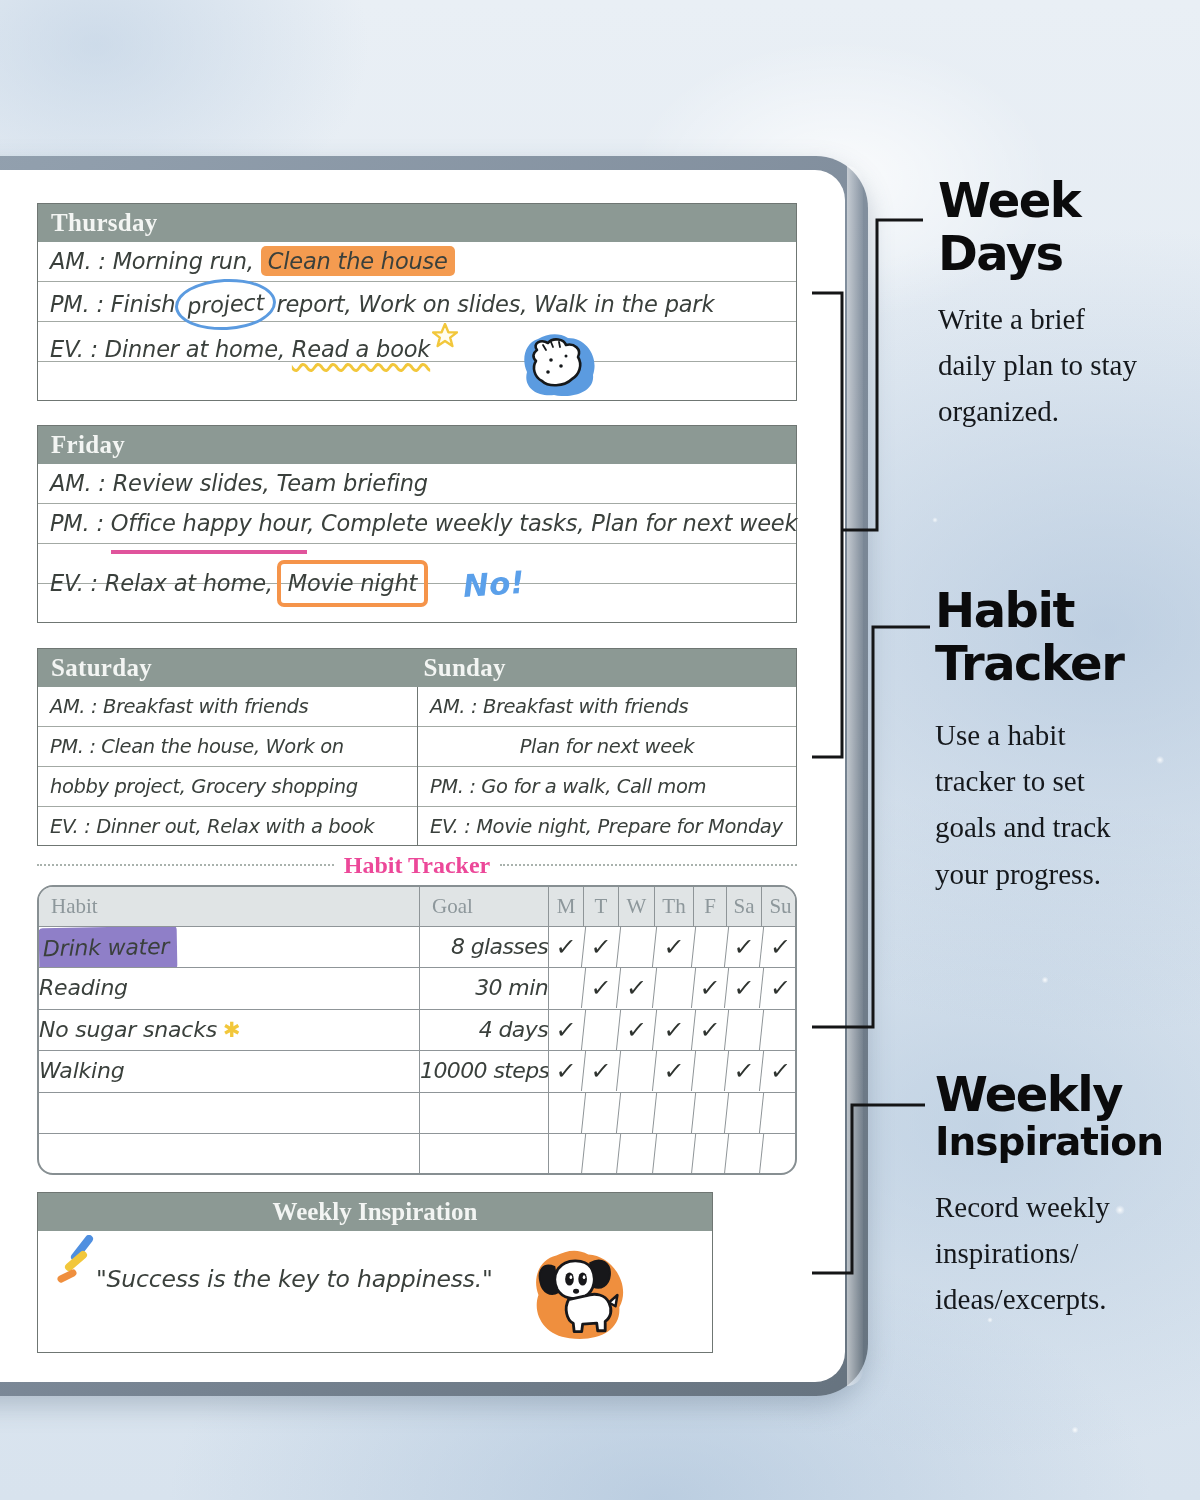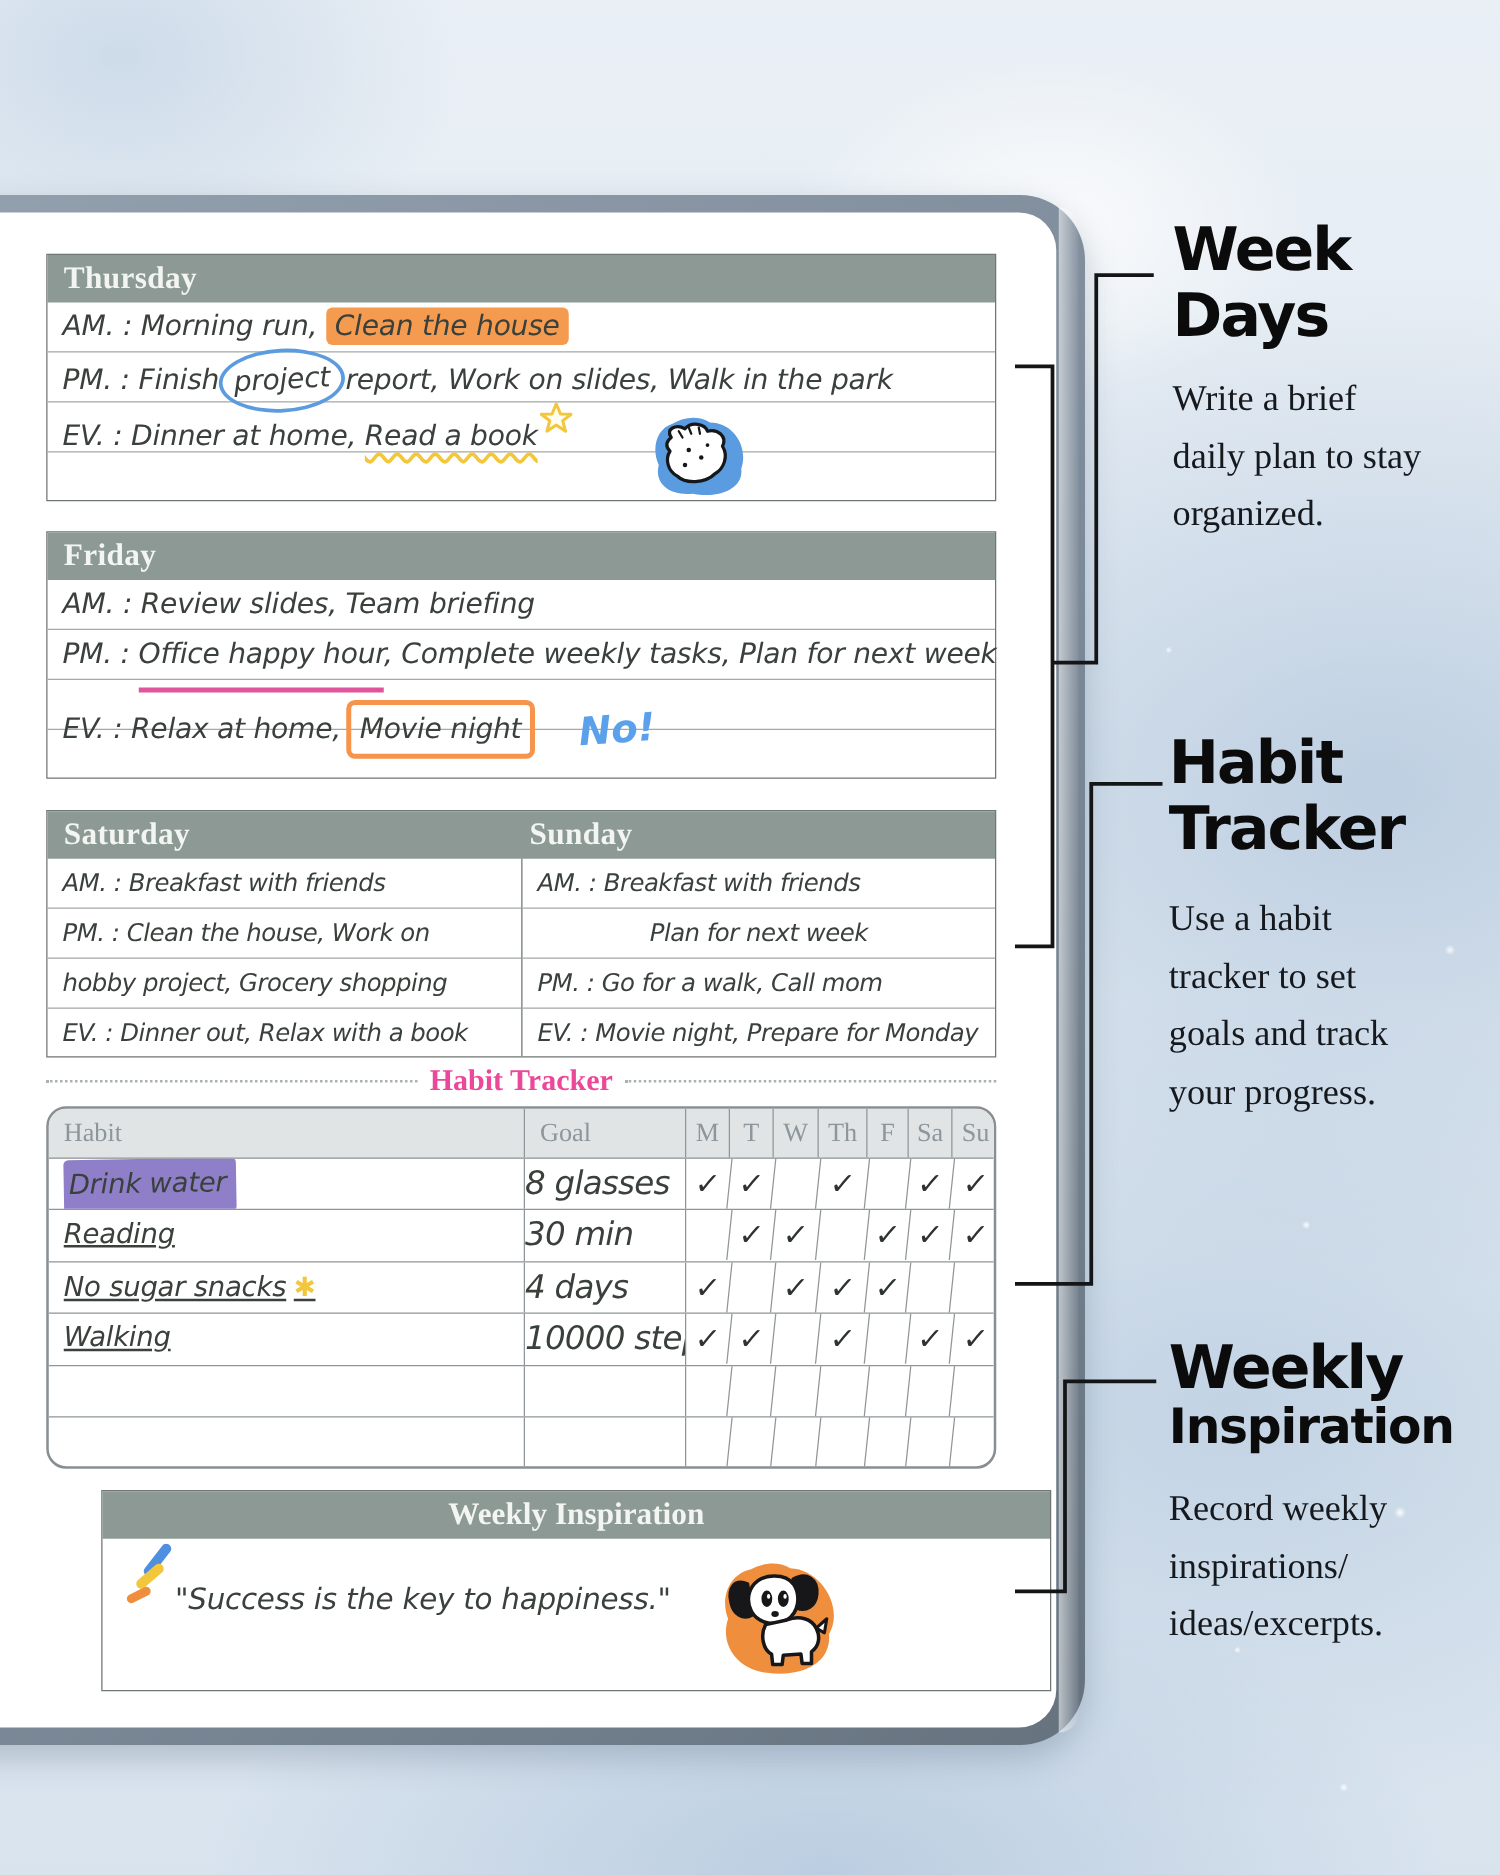--- a/index.html
+++ b/index.html
@@ -96,28 +96,28 @@
     grid-template-columns:381px 129px 35px 35px 36px 39px 33px 35px 37px; }
   .ht-header { height:40px; background:#e0e4e5; border-bottom:1.6px solid #8f9598; }
   .ht-row { height:41.4px; border-bottom:1.5px solid #8f9598; }
   .ht-row:last-child { border-bottom:none; }
   .ht-cell { border-right:1.5px solid #8f9598; overflow:hidden; white-space:nowrap; }
   .ht-cell:last-child { border-right:none; }
   .ht-head-cell { font-family:"Liberation Serif", serif; color:#8d979b;
     font-size:21px; line-height:39px; text-align:center; }
   .ht-head-cell.col-habit, .ht-head-cell.col-goal { text-align:left; padding-left:12px; }
   .ht-row .ht-cell { line-height:40px; }
-  .ht-row .col-habit { padding-left:12px; font-size:22px;text-decoration:underline; }
-  .ht-row .col-goal { text-align:left; font-size:26px; letter-spacing:-.6px; }
+  .ht-row .col-habit { font-size:22px; }
+  .ht-row .col-goal { text-align:right; font-size:22px; letter-spacing:-.6px; }
   .day-cell { text-align:center; font-family:"DejaVu Sans", sans-serif;
     color:#2e332f; font-size:24px; transform:skewX(-6deg); }
 
   
-  .wi-box { position:absolute; left:37px; top:1022px; width:760px; height:161px;
-    border:1.6px solid #6f7673; background:#fff;margin-left:44px; }
+  .wi-box { position:absolute; left:37px; top:1022px; width:676px; height:161px;
+    border:1.6px solid #6f7673; background:#fff; }
   .wi-bar { height:38px; background:#8c9994; color:#f3f5f3; text-align:center;
     font-family:"Liberation Serif", serif; font-weight:bold; font-size:25px;
     line-height:37px; }
   .wi-quote { position:absolute; left:58px; top:72px; font-size:23.5px; }
   .wi-sparkle { position:absolute; left:13px; top:42px; }
   .wi-dog { position:absolute; left:492px; top:54px; }
   .th-toast { position:absolute; left:483px; top:128px; }
 
   
   .ann { position:absolute; color:#0d0e10; }

